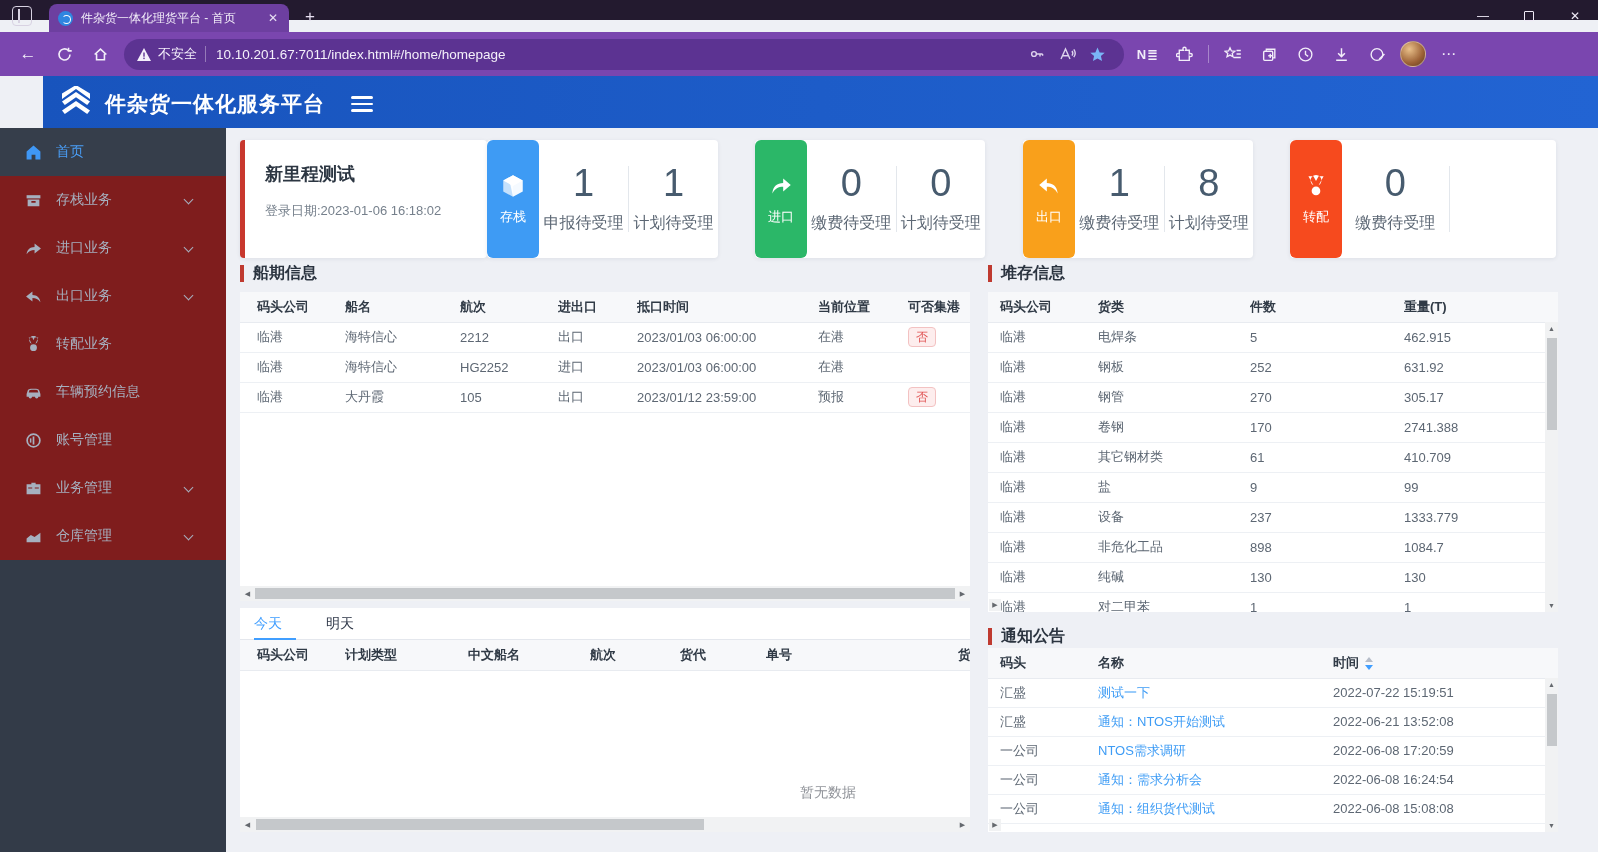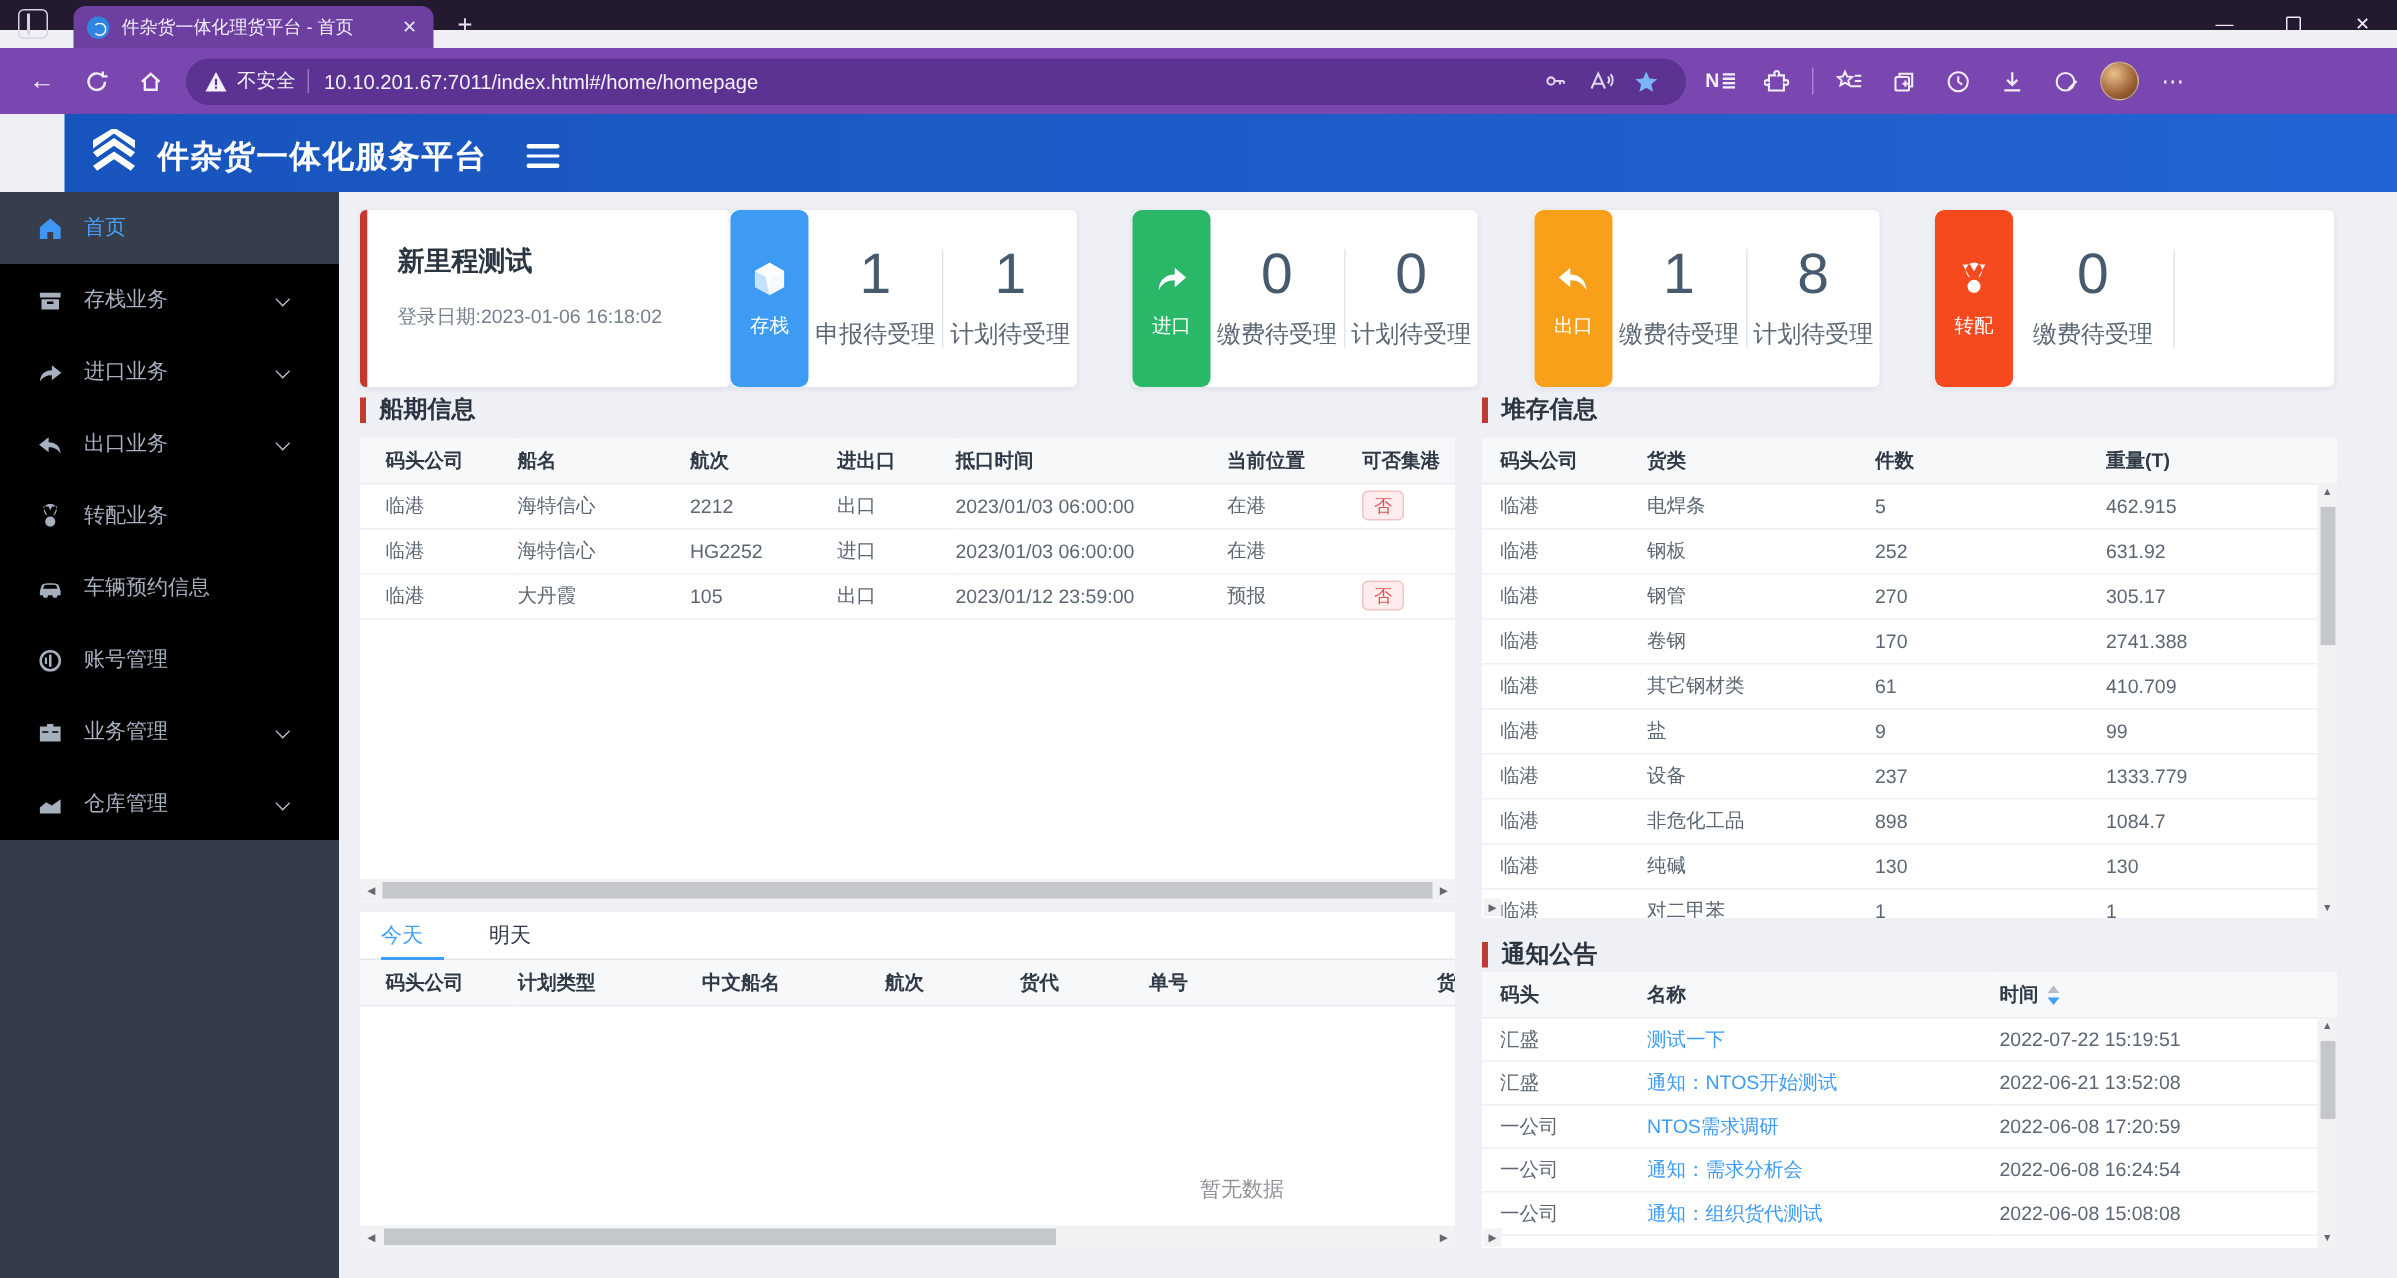--- a/index.html
+++ b/index.html
@@ -38,21 +38,21 @@
   .app-title { color:#fff; font-size:21px; font-weight:bold; letter-spacing:1px; margin-left:10px; }
   .hamburger { width:22px; height:16px; margin-left:26px; display:flex; flex-direction:column; justify-content:space-between; }
   .hamburger i { display:block; height:2.6px; background:#fff; border-radius:2px; }
   .appbar-right { margin-left:auto; display:flex; align-items:center; gap:12px; padding-right:18px; }
   .user-name { color:#fff; font-size:13.5px; }
   .caret-down { width:0; height:0; border-left:5px solid transparent; border-right:5px solid transparent; border-top:6px solid #fff; }
   .user-avatar { width:30px; height:30px; border-radius:50%; background:#fff; display:flex; align-items:flex-end; justify-content:center; overflow:hidden; }
 
   
   .sidebar { position:absolute; left:0; top:128px; width:226px; bottom:0; background:#333b48; }
-  .menu { background:#000000; }
+  .menu { background:#7f1d1d; }
   .menu-item { height:48px; display:flex; align-items:center; padding-left:25px; color:#a6b0bf; font-size:14px; position:relative; }
   .menu-item .mi-icon { width:17px; height:17px; margin-right:14px; flex:0 0 auto; }
   .menu-item .mi-icon svg { width:100%; height:100%; fill:#a6b0bf; }
   .menu-item.active { background:#363e4b; color:#4a9ef7; }
   .menu-item.active .mi-icon svg { fill:#3f97f5; }
   .chev { position:absolute; right:34px; top:20px; width:7px; height:7px; border-right:1.6px solid #a6b0bf; border-bottom:1.6px solid #a6b0bf; transform:rotate(45deg); }
 
   
   .main { position:absolute; left:226px; top:128px; right:0; bottom:0; background:#eef0f5; }
   .card { position:absolute; top:12px; height:118px; background:#fff; border-radius:4px; box-shadow:0 1px 4px rgba(25,35,60,.08); }

